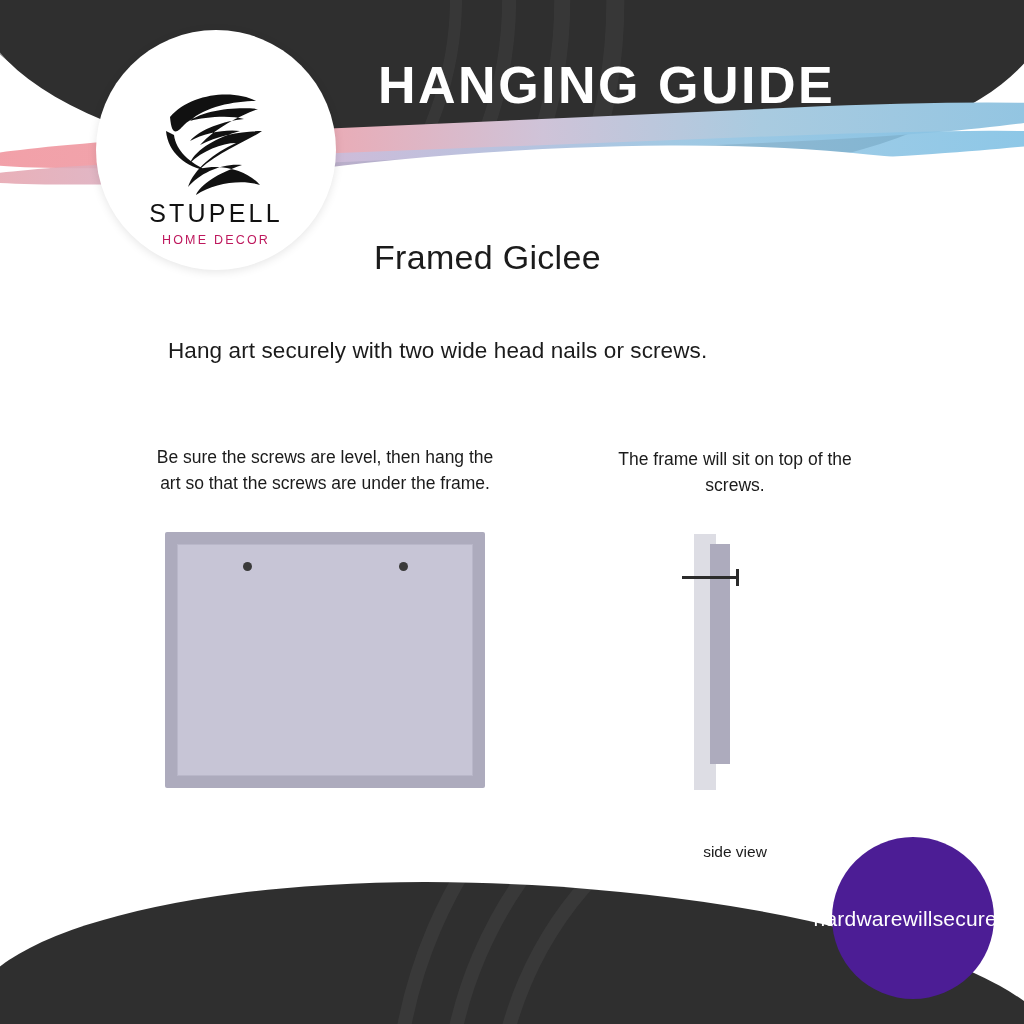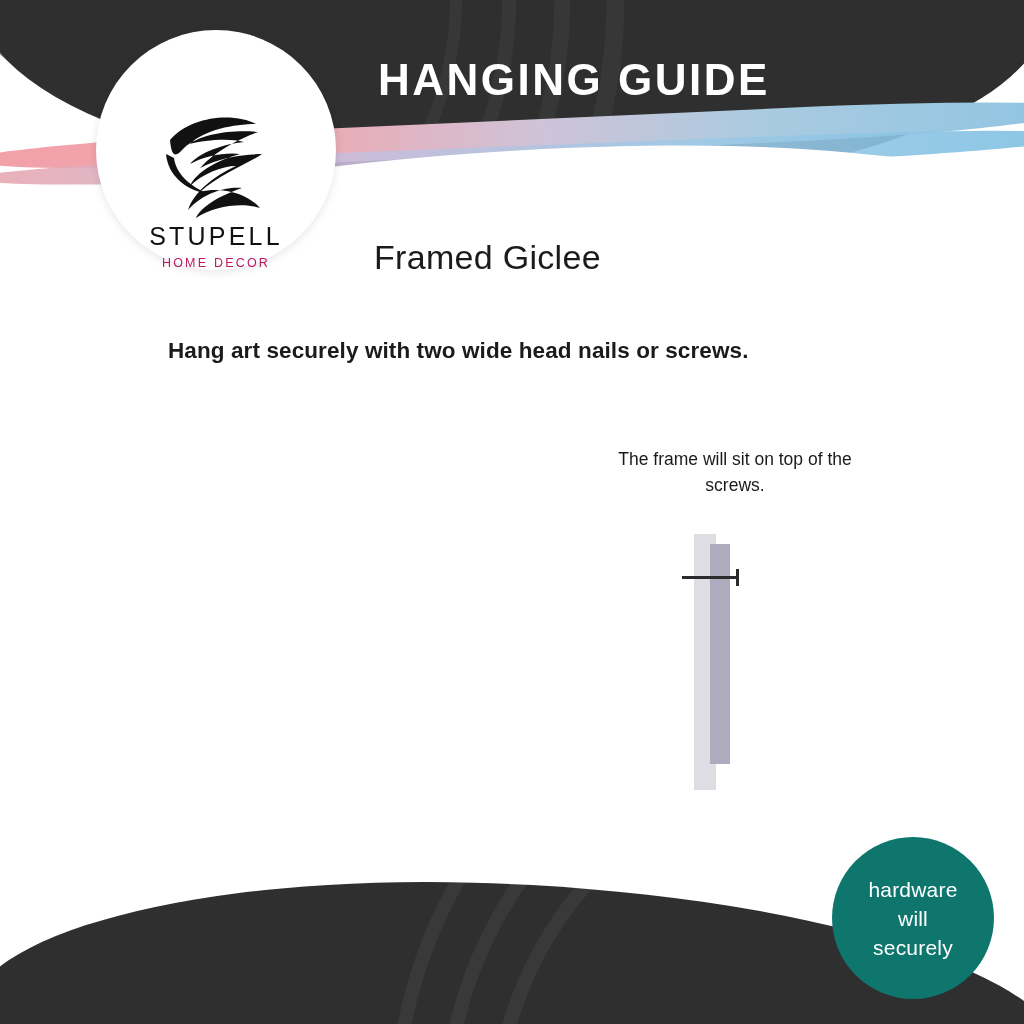--- a/index.html
+++ b/index.html
@@ -123,21 +123,21 @@
   .logo-circle {
     position: absolute;
     left: 96px; top: 30px;
     width: 240px; height: 240px;
     border-radius: 50%;
     background: #ffffff;
     box-shadow: 0 2px 10px rgba(0,0,0,.10);
     display: flex;
     flex-direction: column;
     align-items: center;
-    justify-content: flex-end;
+    justify-content: center;
     padding-top: 34px;
     box-sizing: border-box;
   }
   .logo-mark { width: 120px; height: 110px; }
   .logo-name {
     font-size: 25px;
     letter-spacing: 3.2px;
     font-weight: 400;
     color: #111;
     margin-top: 2px;
@@ -146,39 +146,39 @@
     font-size: 12.5px;
     letter-spacing: 2.2px;
     color: #be185d;
     margin-top: 5px;
   }
 
   
   .guide-title {
     position: absolute;
     left: 378px; top: 55px;
-    font-size: 44px;
+    font-size: 52px;
     font-weight: 700;
     letter-spacing: 2.5px;
     color: #ffffff;
   }
   .product-title {
     position: absolute;
     left: 374px; top: 238px;
     font-size: 34px;
     font-weight: 400;
     color: #1b1b1b;
     letter-spacing: .3px;
   }
   .lede {
     position: absolute;
     left: 168px; top: 338px;
     width: 720px;
     font-size: 22.5px;
-    font-weight: 700;
+    font-weight: 400;
     color: #1b1b1b;
     letter-spacing: .1px;
   }
 
   
   .panel { position: absolute; }
   .panel-caption {
     text-align: center;
     font-size: 17.5px;
     line-height: 26px;
@@ -251,23 +251,23 @@
 
   .label-front { position: absolute; left: 150px; top: 832px; width: 350px; }
   .label-side  { position: absolute; left: 600px; top: 843px; width: 270px; }
 
   
   .bubble {
     position: absolute;
     right: 30px; bottom: 25px;
     width: 162px; height: 162px;
     border-radius: 50%;
-    background: #0f766e;
+    background: #4c1d95;
     display: flex;
-    flex-direction: column;
+    flex-direction: row;
     align-items: center;
     justify-content: center;
     color: #ffffff;
     font-size: 21px;
     line-height: 29px;
     text-align: center;
     letter-spacing: .2px;
   }
 </style>
 </head>
@@ -302,30 +302,39 @@
       <path d="M10 44 C12 66, 30 80, 52 84 C34 76, 20 64, 18 48 Z" fill="#111111"></path>
     </svg>
     <div class="logo-name">STUPELL</div>
     <div class="logo-sub">HOME DECOR</div>
   </div>
 
   <div class="guide-title">HANGING GUIDE</div>
   <div class="product-title">Framed Giclee</div>
   <div class="lede">Hang art securely with two wide head nails or screws.</div>
 
+  <div class="panel panel-left">
+    <div class="panel-caption">Be sure the screws are level, then hang the art so that the screws are under the frame.</div>
+    <div class="frame-front">
+      <div class="mat"></div>
+      <div class="screw s1"></div>
+      <div class="screw s2"></div>
+    </div>
+  </div>
 
   <div class="panel panel-right">
     <div class="panel-caption">The frame will sit on top of the screws.</div>
     <div class="frame-side">
       <div class="wall"></div>
       <div class="art"></div>
       <div class="nail"></div>
       <div class="nail-head"></div>
     </div>
   </div>
+  <div class="label-side view-label">side view</div>
 
   <div class="bubble">
     <span>hardware</span>
     <span>will</span>
     <span>securely</span>
   </div>
 
 </div>
 
 </body></html>

